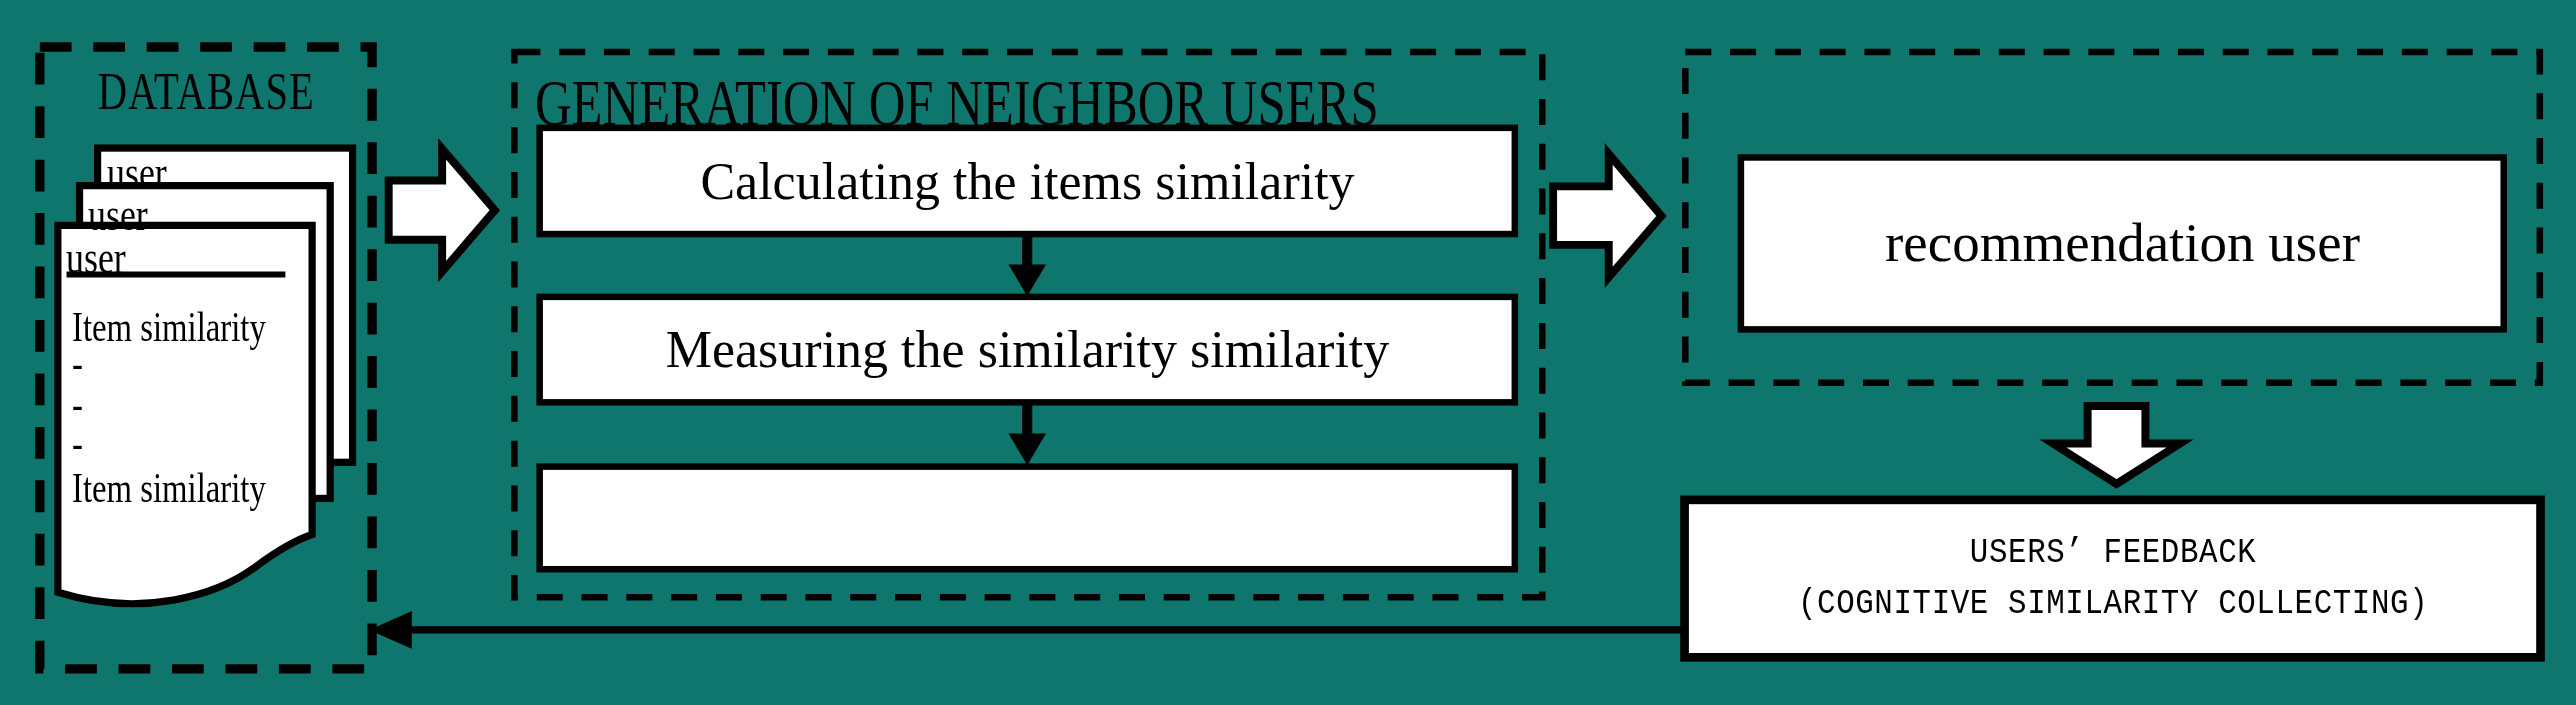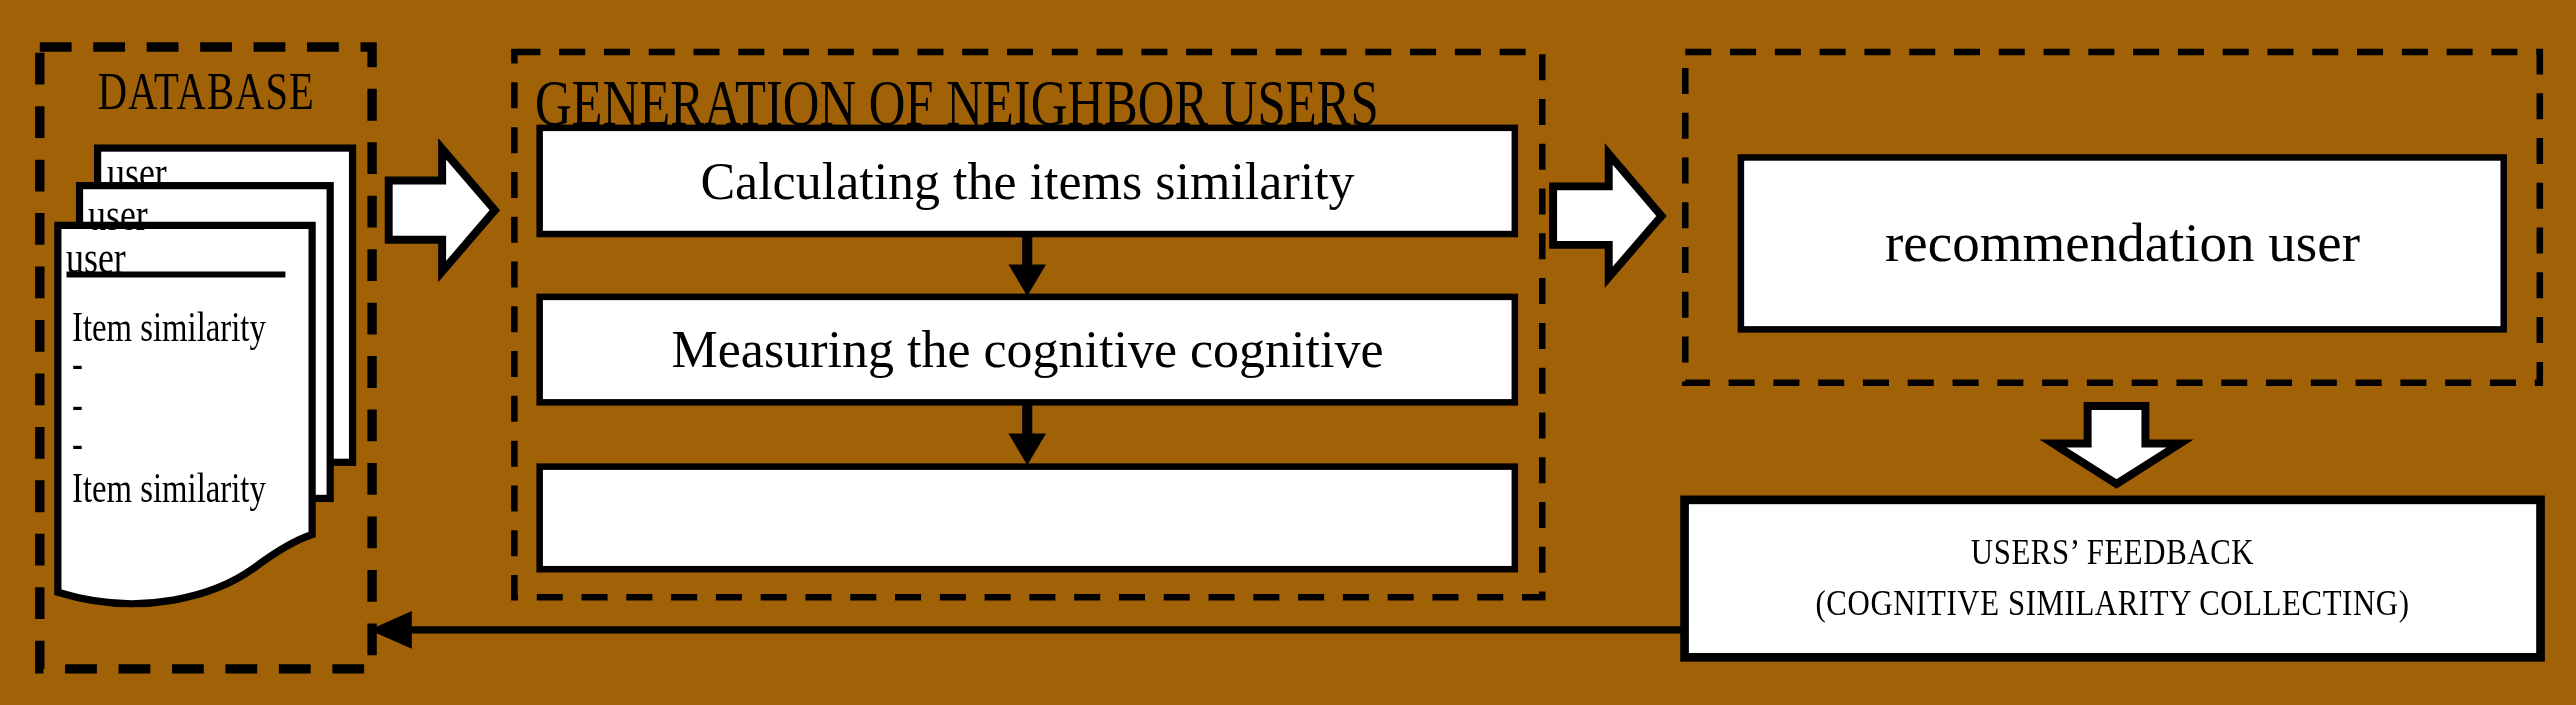--- a/index.html
+++ b/index.html
@@ -1,16 +1,16 @@
 <!DOCTYPE html>
 <html style="font-size:11.6px"><head>
 <meta charset="utf-8">
 <style>
   html,body{margin:0;padding:0;background:#ffffff;}
-  #canvas{position:relative;width:2576px;height:705px;background:#a16207;overflow:hidden;
+  #canvas{position:relative;width:2576px;height:705px;background:#0f766e;overflow:hidden;
           font-family:"Liberation Serif", serif;color:#000;}
   #shapes{position:absolute;left:0;top:0;width:2576px;height:705px;}
   .t{position:absolute;color:#000;white-space:nowrap;line-height:1;}
   .cond{transform:scaleX(0.78);transform-origin:left top;display:inline-block;}
   .condc{transform:scaleX(0.78);transform-origin:center top;display:inline-block;}
   .center-box{position:absolute;display:flex;align-items:center;justify-content:center;text-align:center;}
   .db-title{font-size:52px;letter-spacing:1.4px;}
   .sec-title{font-size:65px;}
   .step-label{font-size:52px;justify-content:center;}
   .rec-label{font-size:55px;line-height:1.08;}
@@ -88,31 +88,31 @@
   </div>
 
   <div class="t sec-title" style="left:535px;top:71px;">
     <span class="cond">GENERATION OF NEIGHBOR USERS</span>
   </div>
 
   <div class="center-box step-label" style="left:540px;top:128px;width:975px;height:106px;">
     <span>Calculating the items similarity</span>
   </div>
   <div class="center-box step-label" style="left:540px;top:297px;width:975px;height:105px;">
-    <span>Measuring the cognitive cognitive</span>
+    <span>Measuring the similarity similarity</span>
   </div>
 
 
   <div class="center-box rec-label" style="left:1741px;top:157px;width:763px;height:172px;">
     <span>
       <span style="display:block;">recommendation user</span>
     </span>
   </div>
 
-  <div class="center-box" style="left:1685px;top:500px;width:856px;height:157px;">
+  <div class="center-box" style="left:1685px;top:500px;width:856px;height:157px;font-family:Liberation Mono, monospace;">
     <span class="fb-label">
       <span style="display:block;">USERS’ FEEDBACK</span>
       <span style="display:block;">(COGNITIVE SIMILARITY COLLECTING)</span>
     </span>
   </div>
 
 </div>
 
 
 </body></html>

